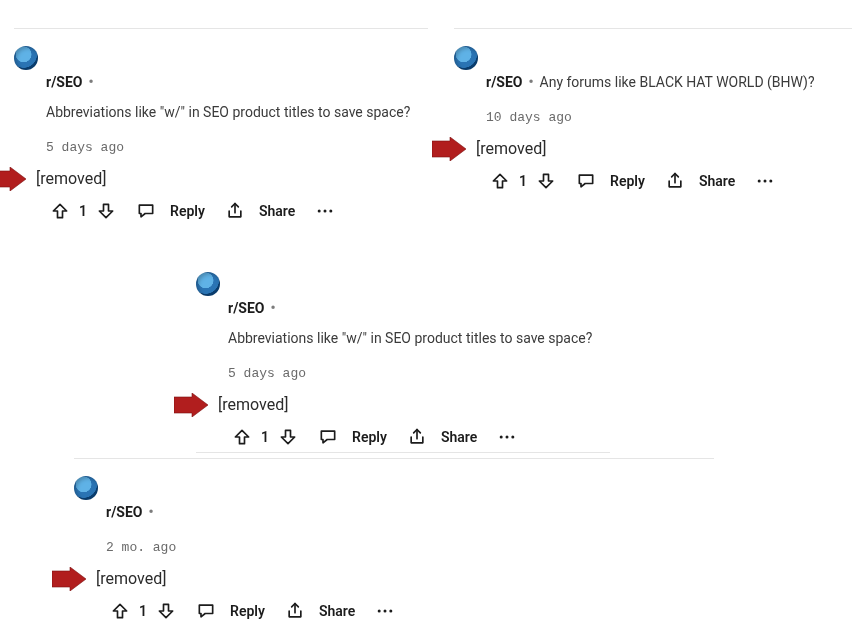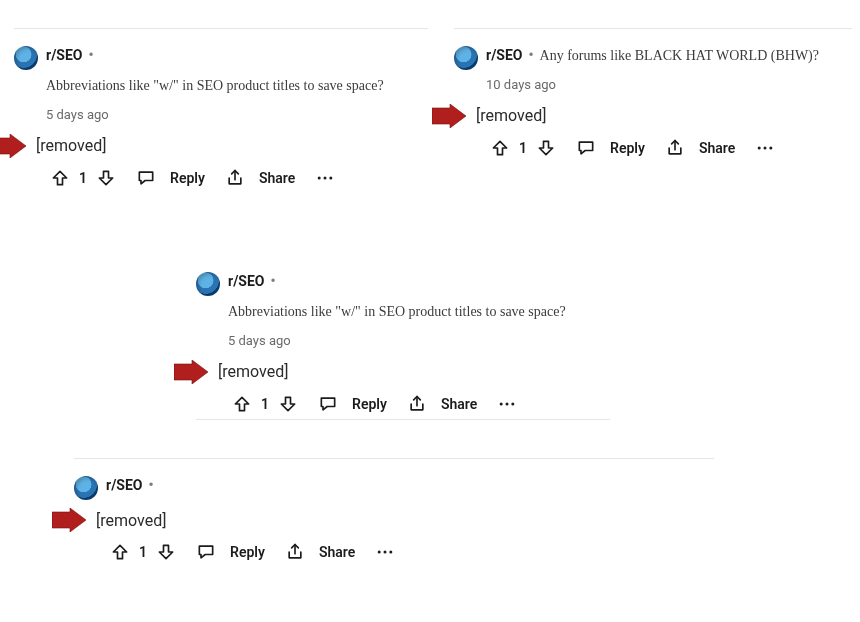--- a/index.html
+++ b/index.html
@@ -53,35 +53,36 @@
     display: flex;
     flex-wrap: wrap;
     align-items: baseline;
     gap: 6px;
     line-height: 1.7;
     padding-top: 4px;
   }
   .sub {
     font-weight: 700;
     color: #1c1c1c;
+    margin-top: 27px;
   }
   .dot {
     color: #7c7c7c;
     font-weight: 700;
   }
   .title {
     color: #3b3b3b;
-    font-family: Liberation Serif, serif;
   }
   .time {
     display: block;
     width: 100%;
     color: #6a6a6a;
     font-size: 13px;
-    margin-top: 0;
+    margin-top: 6px;
+    font-family: Liberation Mono, monospace;
   }
   .body-row {
     display: flex;
     align-items: center;
     gap: 8px;
     margin-top: 8px;
   }
   .removed {
     color: #2b2b2b;
     font-size: 16px;
@@ -311,20 +312,21 @@
     </div>
     <hr class="hr hr-bottom">
   </div>
 <div class="card" style="left: 74px; top: 460px; width: 640px;">
     <hr class="hr hr-top">
     <div class="head">
       <div class="avatar"></div>
       <div class="meta">
         <a class="sub">r/SEO</a>
         <span class="dot">•</span>
+        <span class="time">2 mo. ago</span>
       </div>
     </div>
     <div class="body-row">
       <span class="arrow-ptr">
         <svg width="36" height="24" viewBox="0 0 36 24">
     <polygon points="0,4 18,4 18,0 34,12 18,24 18,20 0,20" fill="#b11e1e" stroke="#7a0f0f" stroke-width="0.6"></polygon>
   </svg>
       </span>
       <span class="removed">[removed]</span>
     </div>

